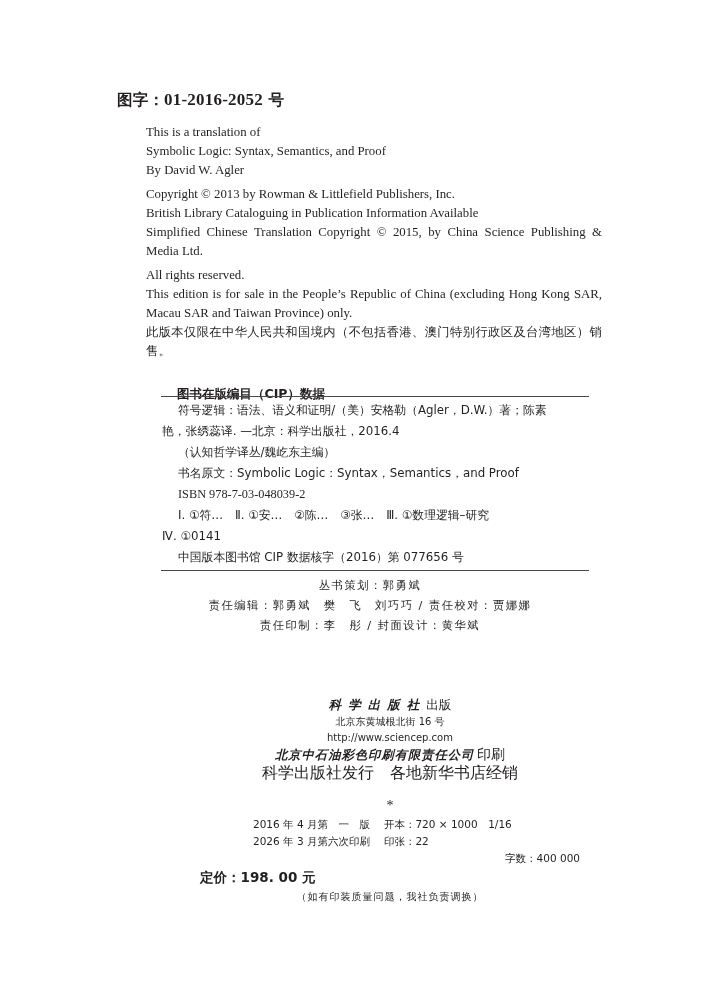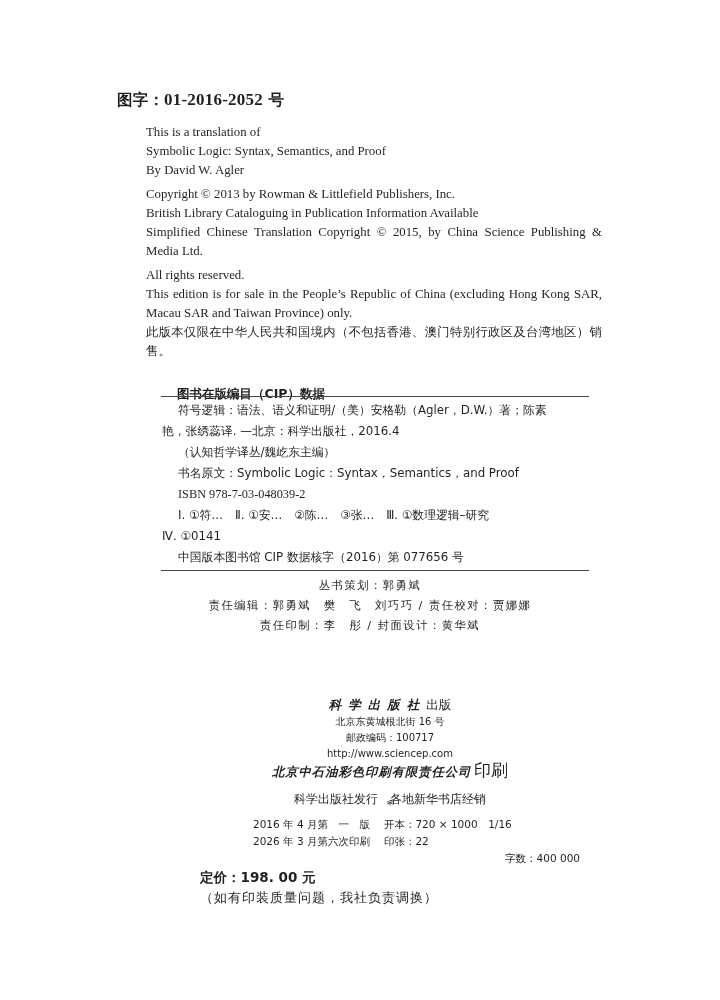--- a/index.html
+++ b/index.html
@@ -102,26 +102,26 @@
     }
     .pub .printer {
       font-family: "DejaVu Serif", serif;
       font-weight: bold;
       font-style: italic;
       font-size: 12.3px;
       letter-spacing: 1px;
     }
     .pub .printer-suffix {
       font-family: "DejaVu Sans", sans-serif;
-      font-size: 17px;
+      font-size: 14px;
     }
     .pub .distrib {
       font-family: Liberation Sans, sans-serif;
-      font-size: 12px;
-      margin-top: 10px;
+      font-size: 16px;
+      margin-top: 1px;
     }
     .pub .addr {
       font-family: "DejaVu Sans", sans-serif;
       font-size: 10px;
     }
 
     .specs {
       left: 200px; top: 800px;
       width: 380px;
       font-size: 11px;
@@ -131,23 +131,23 @@
     .specs .line { white-space: nowrap; padding-left: 53px; font-family: "DejaVu Sans", sans-serif; font-size: 10.5px; }
     .specs .center { text-align: right; font-family: "DejaVu Sans", sans-serif; font-size: 10.5px; }
     .specs .price {
       text-align: left;
       font-weight: bold;
       font-size: 13.5px;
       line-height: 20px;
       font-family: "DejaVu Sans", sans-serif;
     }
     .specs .note {
-      text-align: left;
-      font-family: Liberation Sans, sans-serif;
-      font-size: 13px;
+      text-align: center;
+      font-family: Liberation Mono, monospace;
+      font-size: 10px;
       line-height: 22px;
       letter-spacing: 1px;
     }
     .gap { display: inline-block; width: 14px; }
   </style>
 </head>
 <body>
 
 <div class="abs permit">
   <span>图字：</span><span class="num">01-2016-2052</span><span> 号</span>
@@ -191,21 +191,20 @@
   <div>丛书策划：郭勇斌</div>
   <div>责任编辑：郭勇斌　樊　飞　刘巧巧 / 责任校对：贾娜娜</div>
   <div>责任印制：李　彤 / 封面设计：黄华斌</div>
 </div>
 
 <div class="abs pub">
   <div>
     <span class="press">科学出版社</span><span class="press-suffix">出版</span>
   </div>
   <div class="addr">北京东黄城根北街 16 号</div>
-  <div class="addr">邮政编码：100717</div>
   <div class="addr">http://www.sciencep.com</div>
   <div>
     <span class="printer">北京中石油彩色印刷有限责任公司</span>
     <span class="printer-suffix">印刷</span>
   </div>
   <div class="distrib">科学出版社发行　各地新华书店经销</div>
 </div>
 
 <div class="abs specs">
   <div class="star">*</div>

